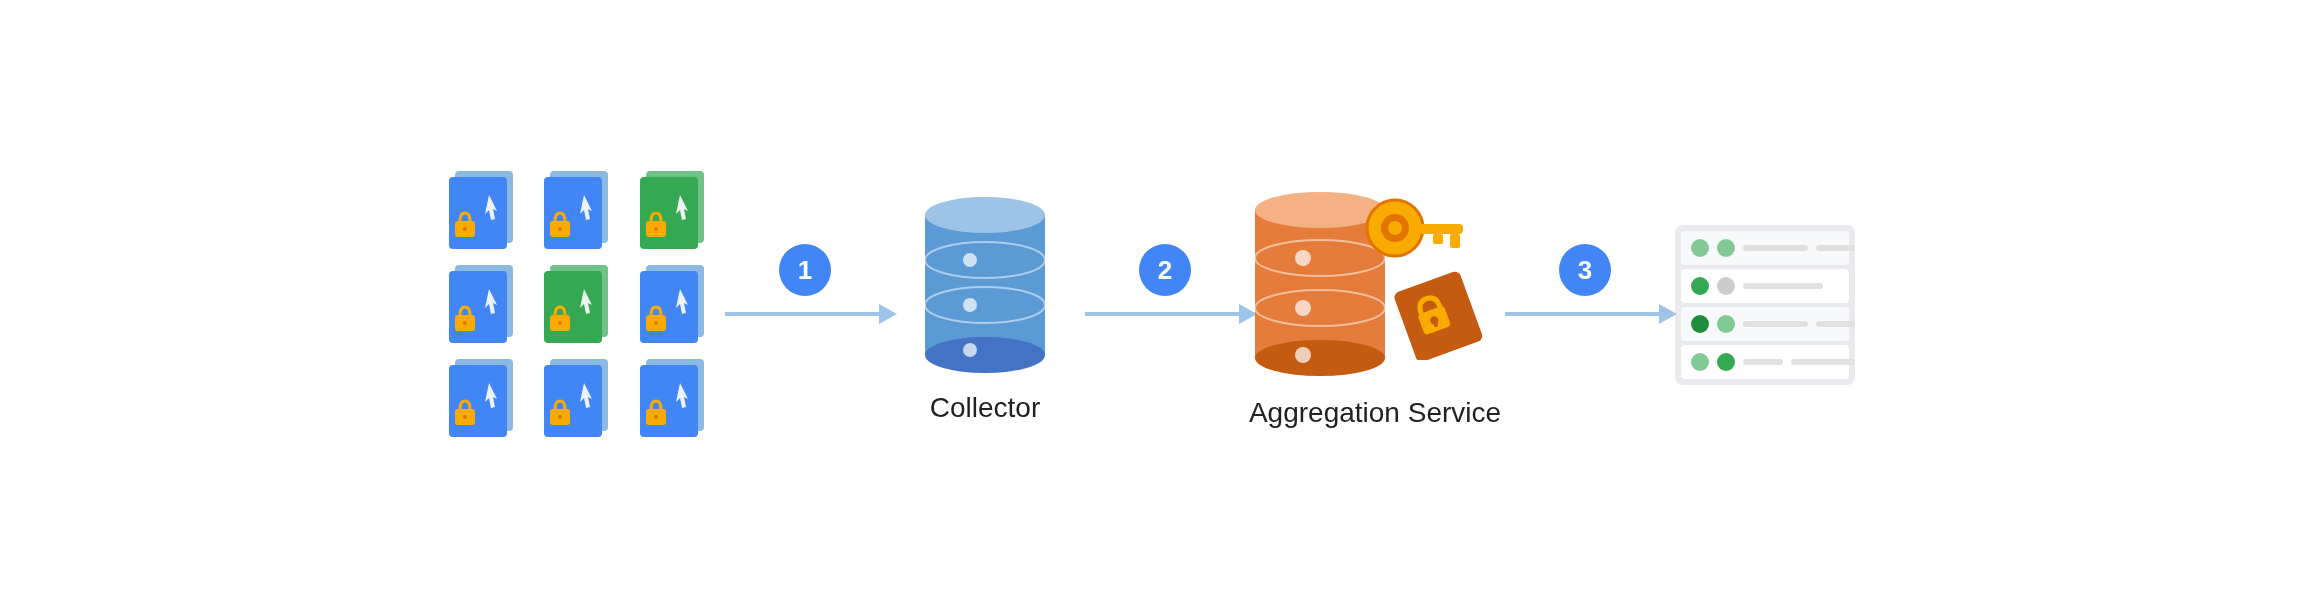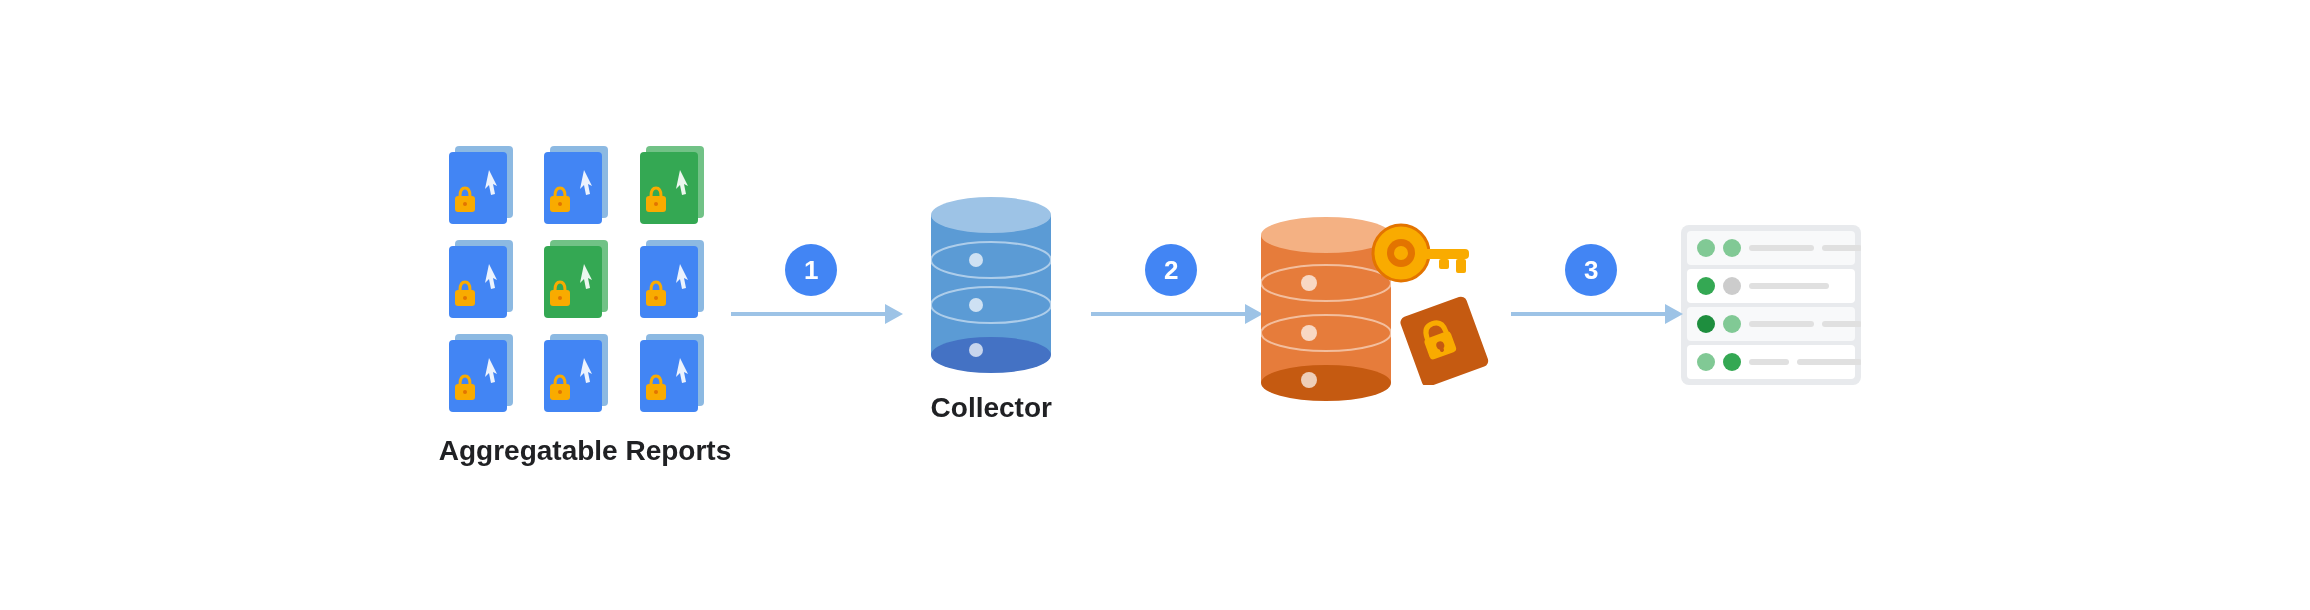--- a/index.html
+++ b/index.html
@@ -24,21 +24,21 @@
     }
     .node {
       display: flex;
       flex-direction: column;
       align-items: center;
       gap: 16px;
       min-width: 200px;
     }
     .node-label {
       font-size: 28px;
-      font-weight: 700;
+      font-weight: 400;
       text-align: left;
       color: #202124;
       line-height: 1.2;
     }
     .arrow-container {
       display: flex;
       flex-direction: column;
       align-items: center;
       gap: 8px;
       position: relative;
@@ -248,22 +248,20 @@
         <svg viewBox="0 0 80 88" xmlns="http://www.w3.org/2000/svg">
           <rect x="10" y="4" width="58" height="72" rx="4" fill="#5B9BD5" opacity="0.7"></rect>
           <rect x="4" y="10" width="58" height="72" rx="4" fill="#4285F4"></rect>
           <polygon points="44,28 52,44 48,42 50,52 46,53 44,43 40,47" fill="white" opacity="0.9"></polygon>
           <rect x="10" y="54" width="20" height="16" rx="3" fill="#F9AB00"></rect>
           <path d="M15 54 Q15 46 20 46 Q25 46 25 54" fill="none" stroke="#F9AB00" stroke-width="3"></path>
           <circle cx="20" cy="62" r="2" fill="#E37400"></circle>
         </svg>
       </div>
     </div>
-    <div class="node-label">Aggregatable
-Reports</div>
   </div>
 
   <div class="arrow-container">
     <div class="step-badge">1</div>
     <div class="arrow-line"></div>
   </div>
 
   <div class="node">
     <div class="db-cylinder">
       <svg viewBox="0 0 140 190" xmlns="http://www.w3.org/2000/svg">
@@ -321,20 +319,22 @@
         <g transform="rotate(-20, 50, 45)">
           <rect x="10" y="8" width="70" height="74" rx="6" fill="#C55A11"></rect>
 
           <rect x="26" y="36" width="28" height="22" rx="4" fill="#F9AB00"></rect>
           <path d="M30 36 Q30 24 40 24 Q50 24 50 36" fill="none" stroke="#F9AB00" stroke-width="5" stroke-linecap="round"></path>
           <circle cx="40" cy="47" r="4" fill="#C55A11"></circle>
           <rect x="38" y="47" width="4" height="7" rx="2" fill="#C55A11"></rect>
         </g>
       </svg>
     </div>
+    <div class="node-label">Aggregation
+Service</div>
   </div>
 
   <div class="arrow-container">
     <div class="step-badge">3</div>
     <div class="arrow-line"></div>
   </div>
 
   <div class="node">
     <div class="summary-table">
 

